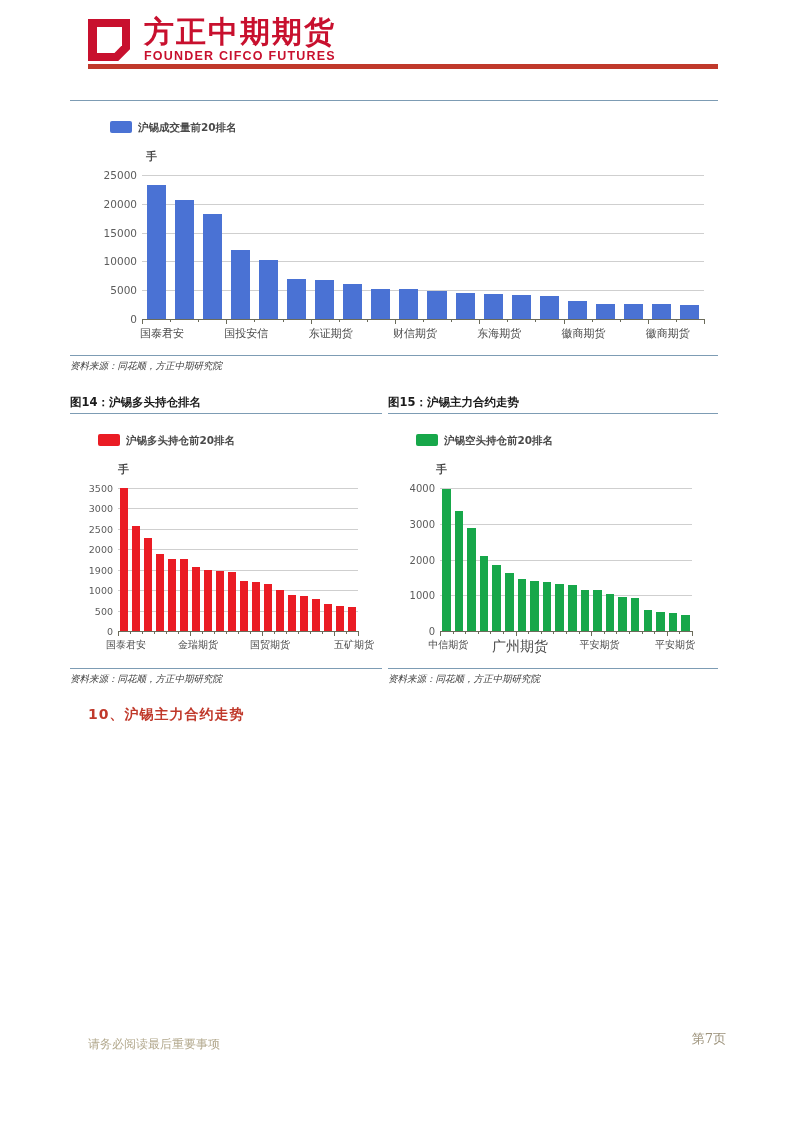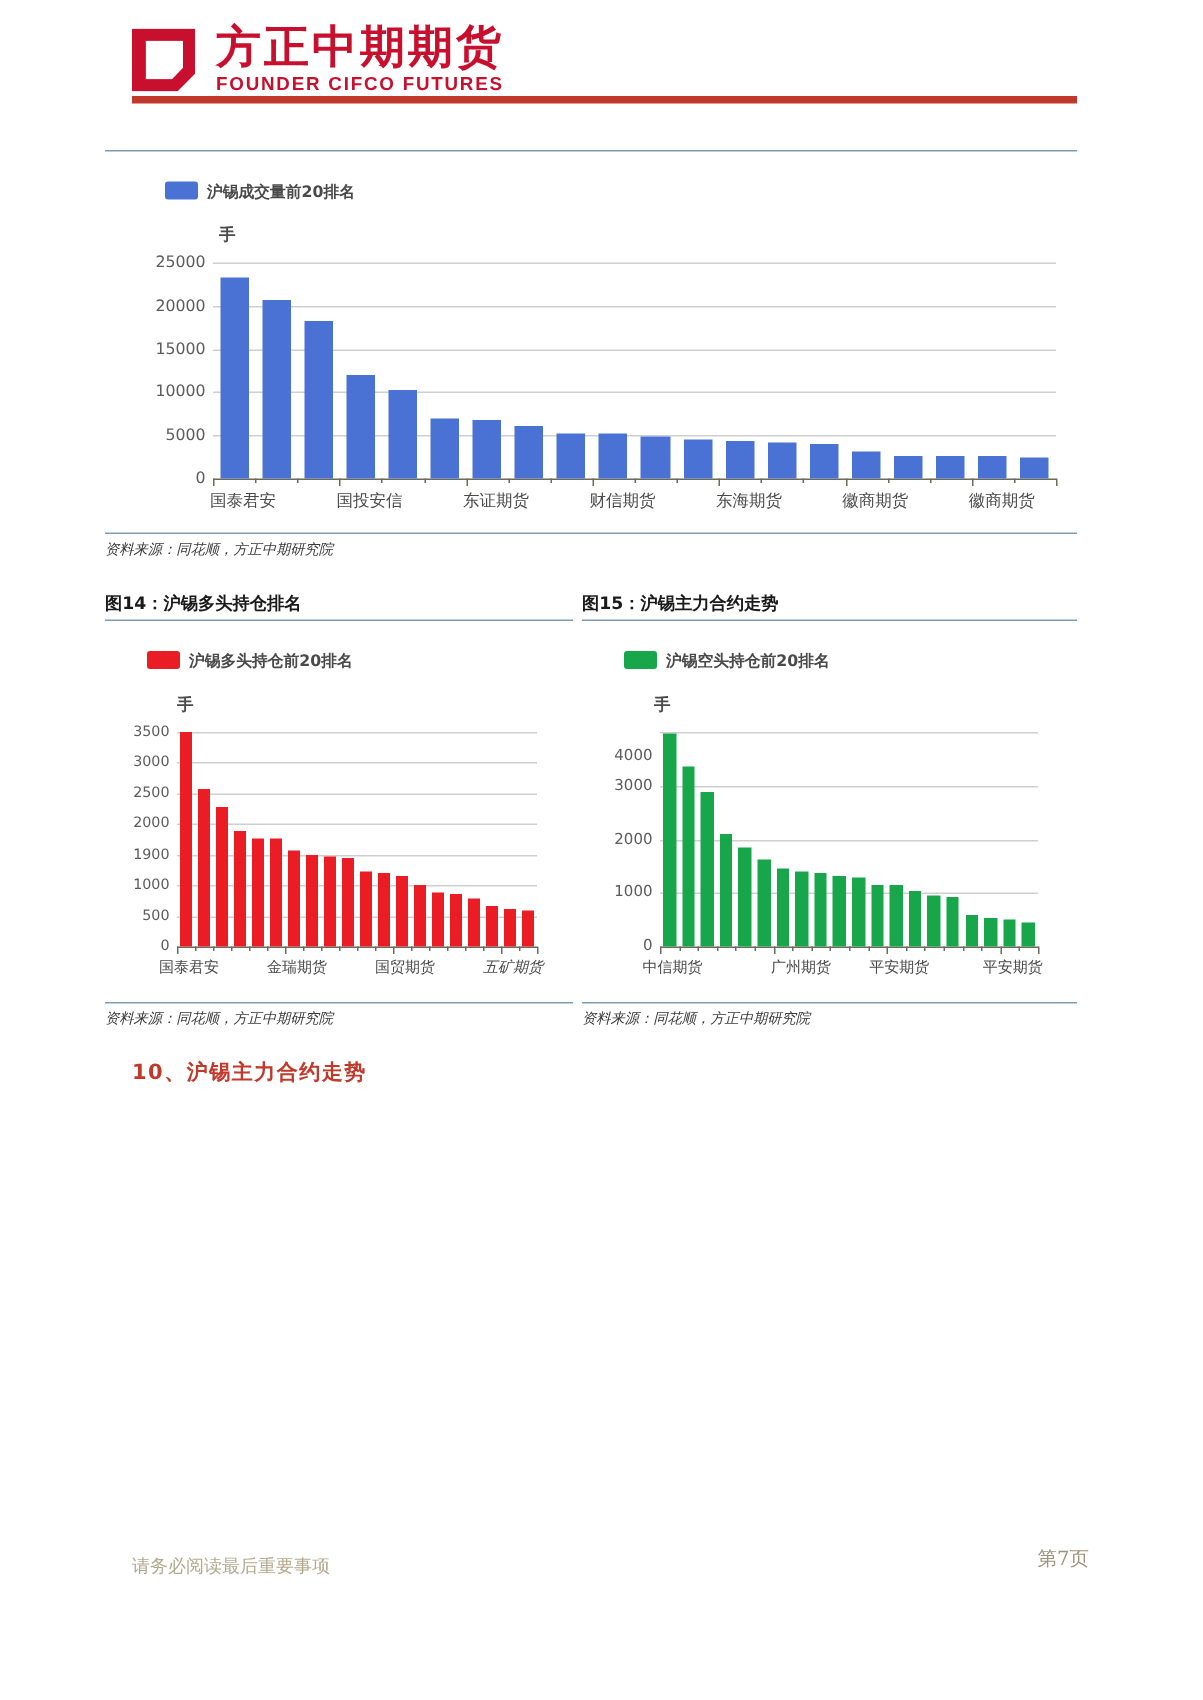--- a/index.html
+++ b/index.html
@@ -349,21 +349,21 @@
         <div class="xtick-mark" style="left: 168px; height: 3px;"></div>
         <div class="xtick-mark" style="left: 180px; height: 3px;"></div>
         <div class="xtick-mark" style="left: 192px; height: 3px;"></div>
         <div class="xtick-mark" style="left: 204px; height: 3px;"></div>
         <div class="xtick-mark" style="left: 216px; height: 5px;"></div>
         <div class="xtick-mark" style="left: 228px; height: 3px;"></div>
         <div class="xtick-mark" style="left: 240px; height: 5px;"></div>
         <div class="xlabel" style="left: 8px; top: 7px; font-size: 10px;">国泰君安</div>
         <div class="xlabel" style="left: 80px; top: 7px; font-size: 10px;">金瑞期货</div>
         <div class="xlabel" style="left: 152px; top: 7px; font-size: 10px;">国贸期货</div>
-        <div class="xlabel" style="left: 224px; top: 7px; font-size: 10px; font-style: italic;">五矿期货</div>
+        <div class="xlabel" style="left: 236px; top: 7px; font-size: 10px;">五矿期货</div>
       </div>
   </div>
 
   <div class="src-rule" style="margin-top:4px;"></div>
   <div class="src-text">资料来源：同花顺，方正中期研究院</div>
 </div>
 
 <div style="position:absolute; left:388px; top:395px; width:330px;">
   <div class="fig-title">图15：沪锡主力合约走势</div>
   <div class="fig-rule"></div>
@@ -377,21 +377,21 @@
     <div class="plot" id="plot-15" style="position:absolute; left:52px; top:74px; width:252px; height:143px;">
         <div class="baseline" style="top: 143px;"></div>
         <div class="ytick" style="top: 143px; font-size: 10px;">0</div>
         <div class="gridline" style="top: 107.25px;"></div>
         <div class="ytick" style="top: 107.25px; font-size: 10px;">1000</div>
         <div class="gridline" style="top: 71.5px;"></div>
         <div class="ytick" style="top: 71.5px; font-size: 10px;">2000</div>
         <div class="gridline" style="top: 35.75px;"></div>
         <div class="ytick" style="top: 35.75px; font-size: 10px;">3000</div>
         <div class="gridline" style="top: 0px;"></div>
-        <div class="ytick" style="top: 16px; font-size: 10px;">4000</div>
+        <div class="ytick" style="top: 0px; font-size: 10px;">4000</div>
         <div class="bars">
           <div class="bar-slot">
             <div class="bar" style="height: 141.57px; background: rgb(23, 167, 74);"></div>
           </div>
           <div class="bar-slot">
             <div class="bar" style="height: 119.763px; background: rgb(23, 167, 74);"></div>
           </div>
           <div class="bar-slot">
             <div class="bar" style="height: 102.603px; background: rgb(23, 167, 74);"></div>
           </div>
@@ -464,21 +464,21 @@
         <div class="xtick-mark" style="left: 151.2px; height: 5px;"></div>
         <div class="xtick-mark" style="left: 163.8px; height: 3px;"></div>
         <div class="xtick-mark" style="left: 176.4px; height: 3px;"></div>
         <div class="xtick-mark" style="left: 189px; height: 3px;"></div>
         <div class="xtick-mark" style="left: 201.6px; height: 3px;"></div>
         <div class="xtick-mark" style="left: 214.2px; height: 3px;"></div>
         <div class="xtick-mark" style="left: 226.8px; height: 5px;"></div>
         <div class="xtick-mark" style="left: 239.4px; height: 3px;"></div>
         <div class="xtick-mark" style="left: 252px; height: 5px;"></div>
         <div class="xlabel" style="left: 8.3px; top: 7px; font-size: 10px;">中信期货</div>
-        <div class="xlabel" style="left: 94px; top: 7px; font-size: 10px;">广州期货</div>
+        <div class="xlabel" style="left: 80px; top: 7px; font-size: 14px;">广州期货</div>
         <div class="xlabel" style="left: 159.5px; top: 7px; font-size: 10px;">平安期货</div>
         <div class="xlabel" style="left: 235.1px; top: 7px; font-size: 10px;">平安期货</div>
       </div>
   </div>
 
   <div class="src-rule" style="margin-top:4px;"></div>
   <div class="src-text">资料来源：同花顺，方正中期研究院</div>
 </div>
 
 <div class="section-heading">10、沪锡主力合约走势</div>

